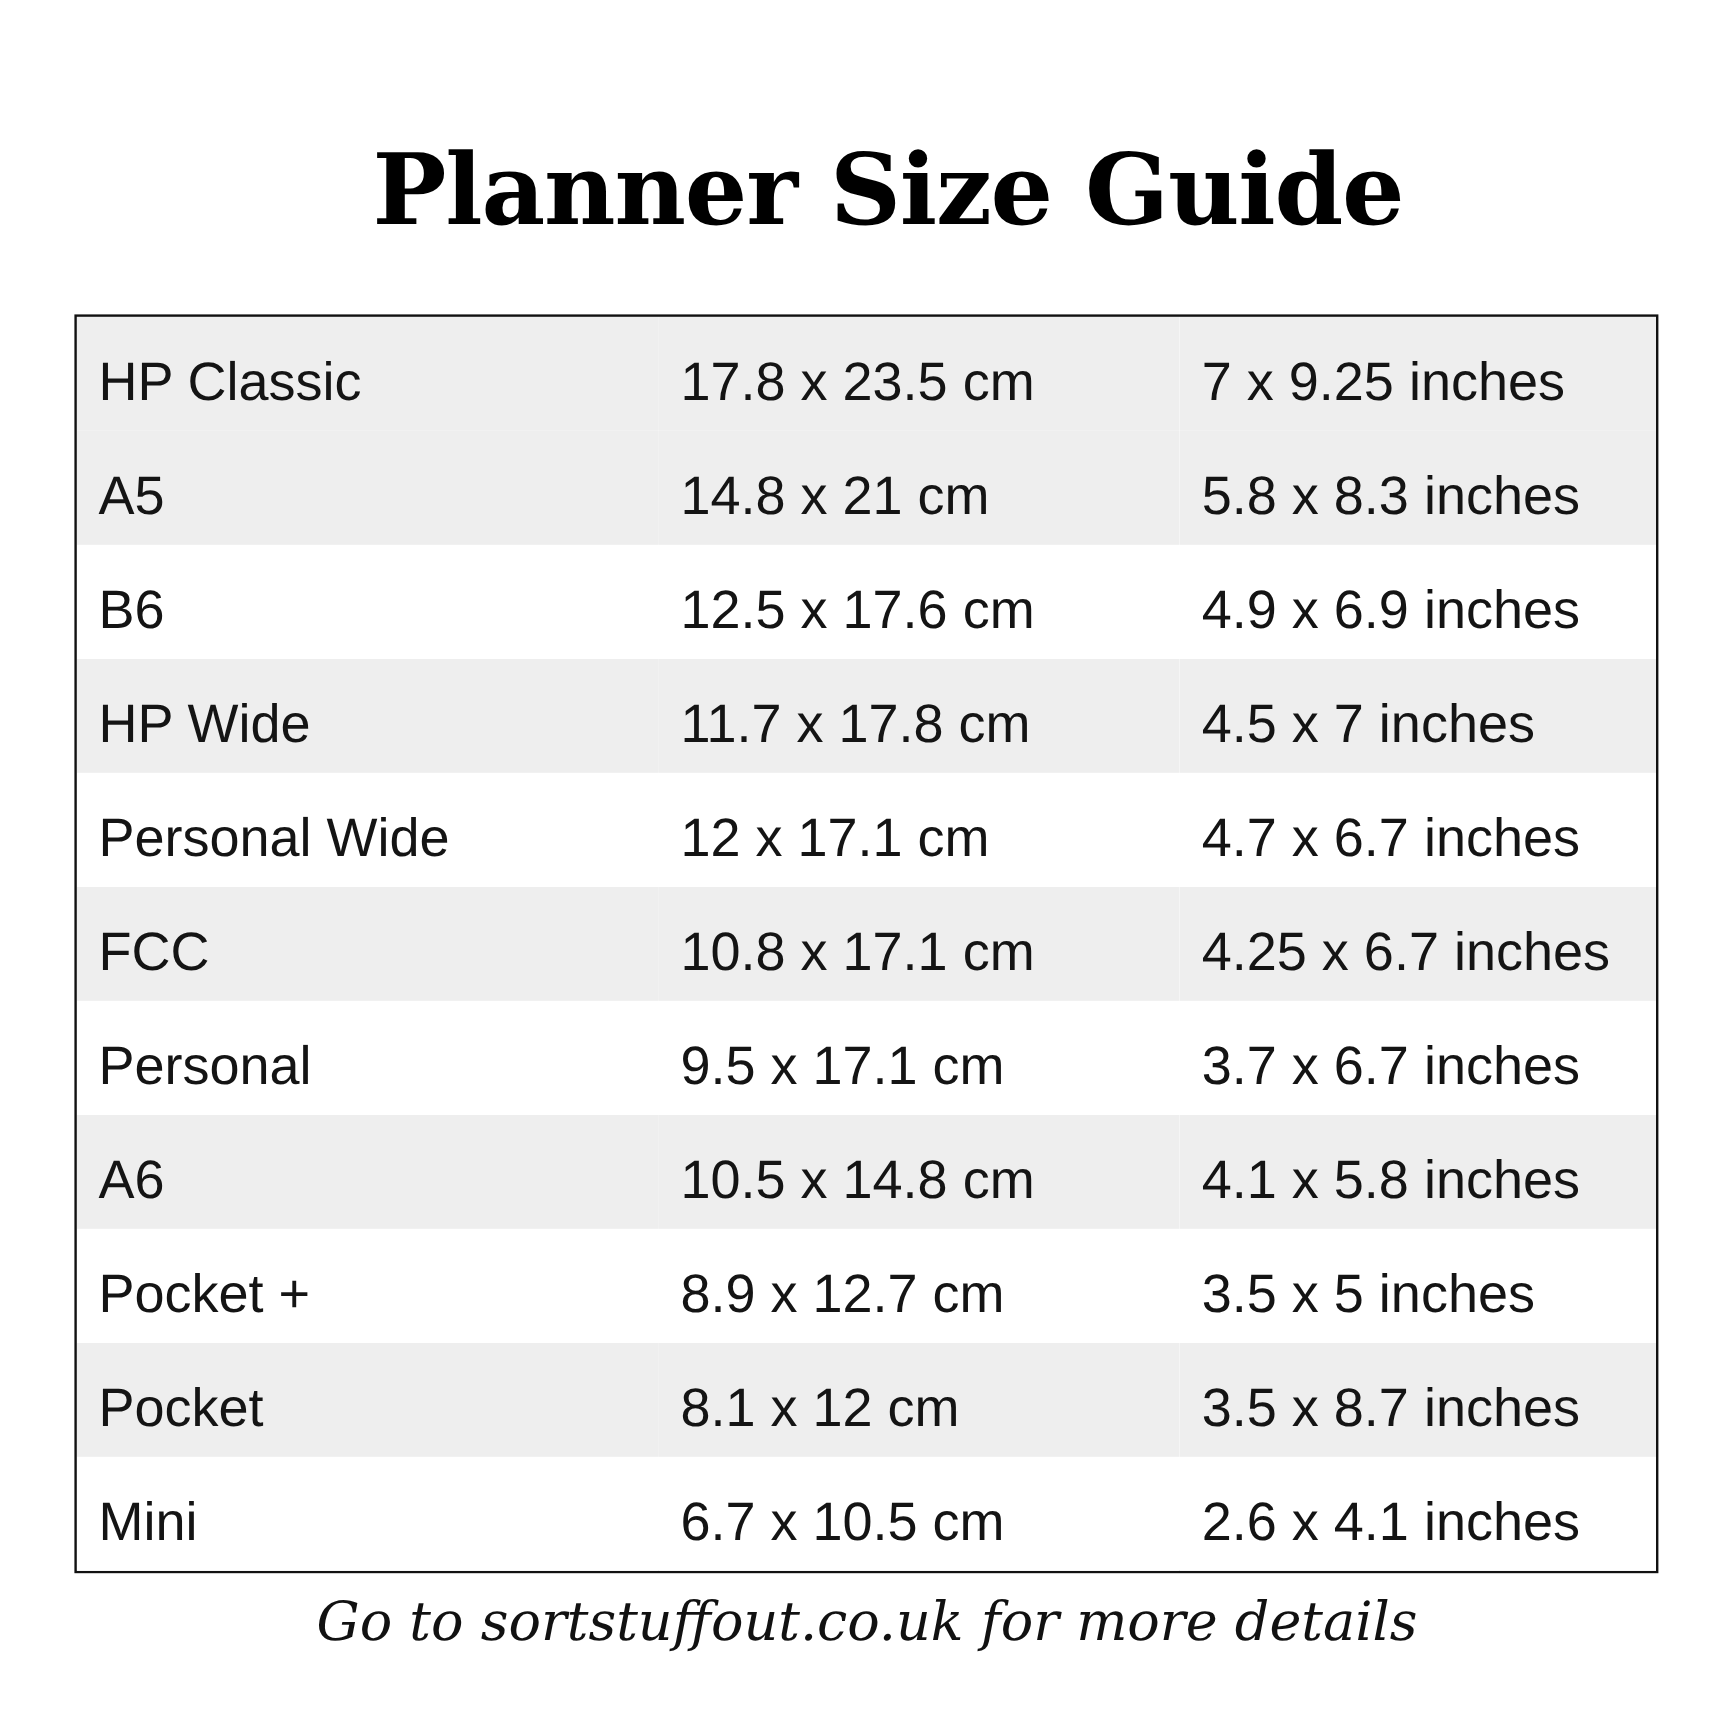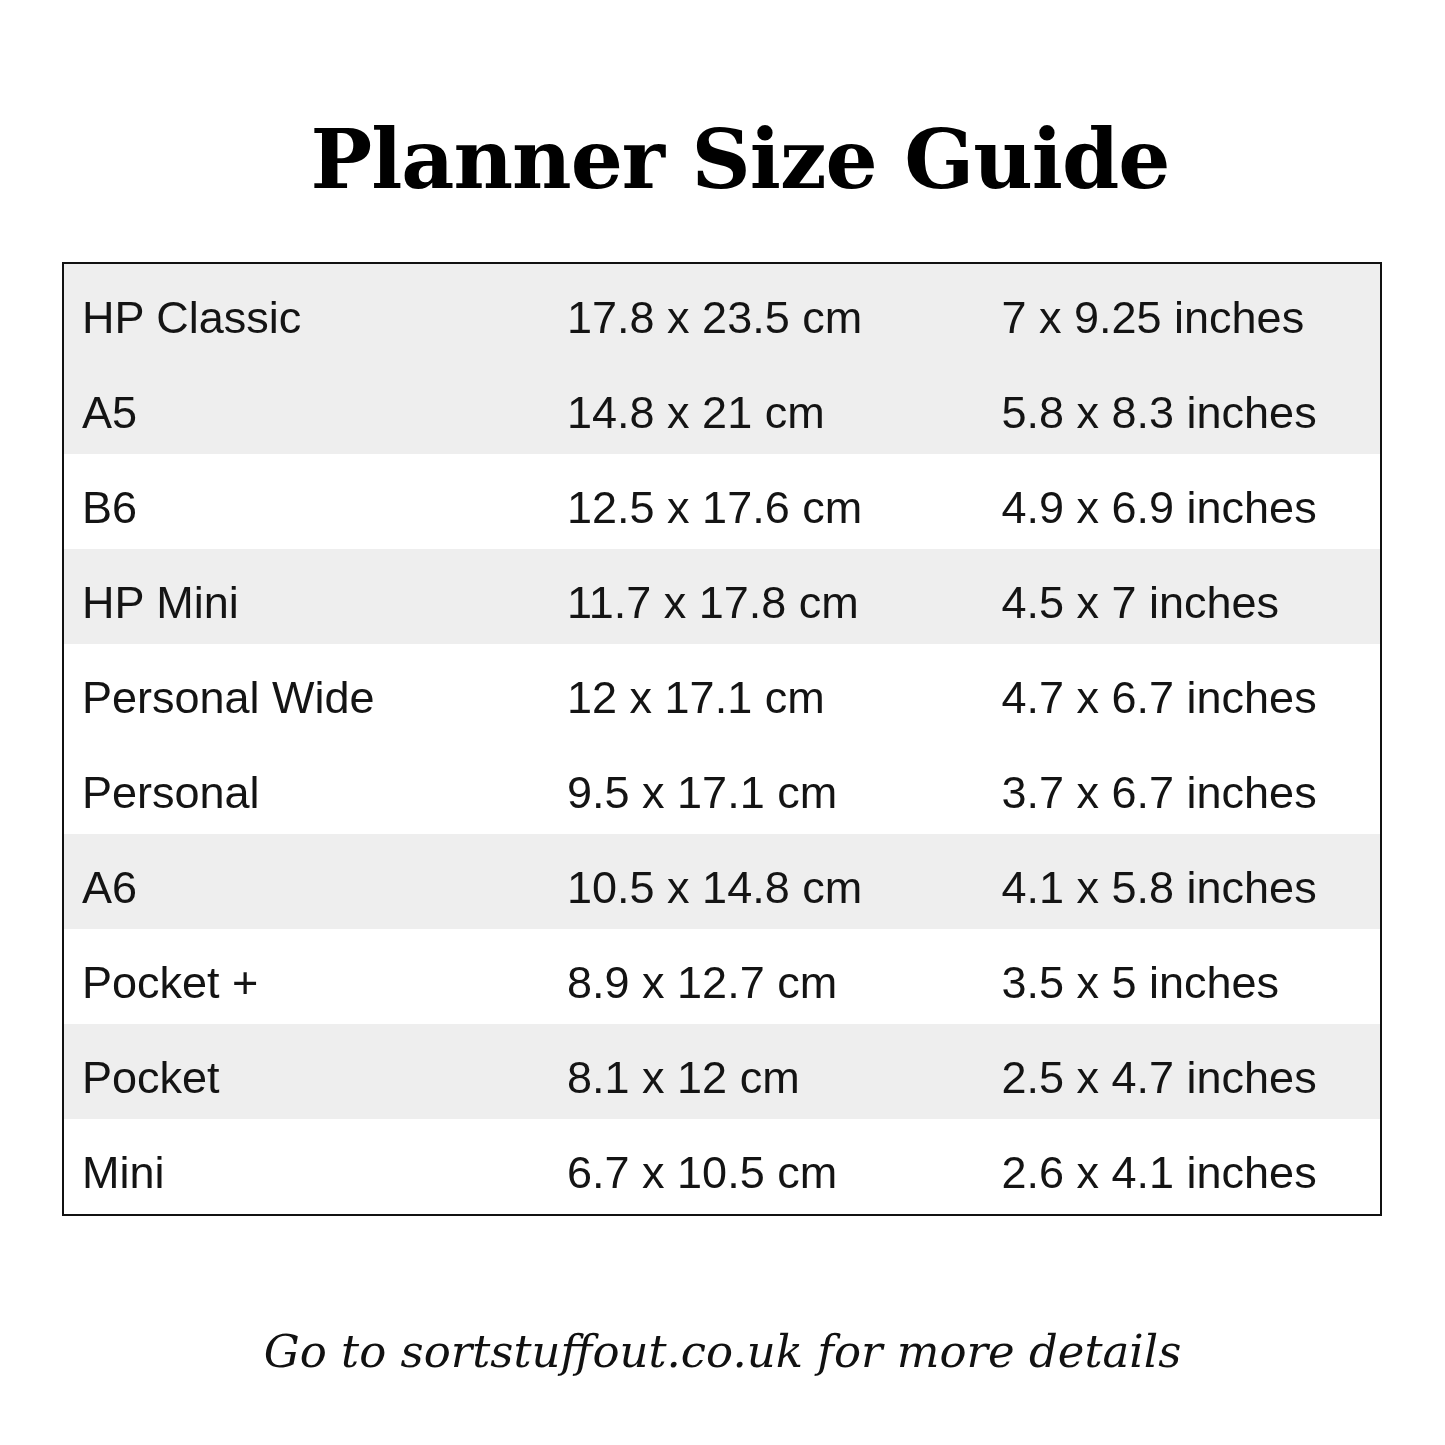--- a/index.html
+++ b/index.html
@@ -96,48 +96,53 @@
           <td class="col-name">A5</td>
           <td class="col-cm">14.8 x 21 cm</td>
           <td class="col-in">5.8 x 8.3 inches</td>
         </tr>
         <tr class="row-plain">
           <td class="col-name">B6</td>
           <td class="col-cm">12.5 x 17.6 cm</td>
           <td class="col-in">4.9 x 6.9 inches</td>
         </tr>
         <tr class="row-alt">
-          <td class="col-name">HP Mini</td>
+          <td class="col-name">HP Wide</td>
           <td class="col-cm">11.7 x 17.8 cm</td>
           <td class="col-in">4.5 x 7 inches</td>
         </tr>
         <tr class="row-plain">
           <td class="col-name">Personal Wide</td>
           <td class="col-cm">12 x 17.1 cm</td>
           <td class="col-in">4.7 x 6.7 inches</td>
+        </tr>
+        <tr class="row-alt">
+          <td class="col-name">FCC</td>
+          <td class="col-cm">10.8 x 17.1 cm</td>
+          <td class="col-in">4.25 x 6.7 inches</td>
         </tr>
         <tr class="row-plain">
           <td class="col-name">Personal</td>
           <td class="col-cm">9.5 x 17.1 cm</td>
           <td class="col-in">3.7 x 6.7 inches</td>
         </tr>
         <tr class="row-alt">
           <td class="col-name">A6</td>
           <td class="col-cm">10.5 x 14.8 cm</td>
           <td class="col-in">4.1 x 5.8 inches</td>
         </tr>
         <tr class="row-plain">
           <td class="col-name">Pocket +</td>
           <td class="col-cm">8.9 x 12.7 cm</td>
           <td class="col-in">3.5 x 5 inches</td>
         </tr>
         <tr class="row-alt">
           <td class="col-name">Pocket</td>
           <td class="col-cm">8.1 x 12 cm</td>
-          <td class="col-in">2.5 x 4.7 inches</td>
+          <td class="col-in">3.5 x 8.7 inches</td>
         </tr>
         <tr class="row-plain">
           <td class="col-name">Mini</td>
           <td class="col-cm">6.7 x 10.5 cm</td>
           <td class="col-in">2.6 x 4.1 inches</td>
         </tr>
       </tbody>
     </table>
   </div>
 

